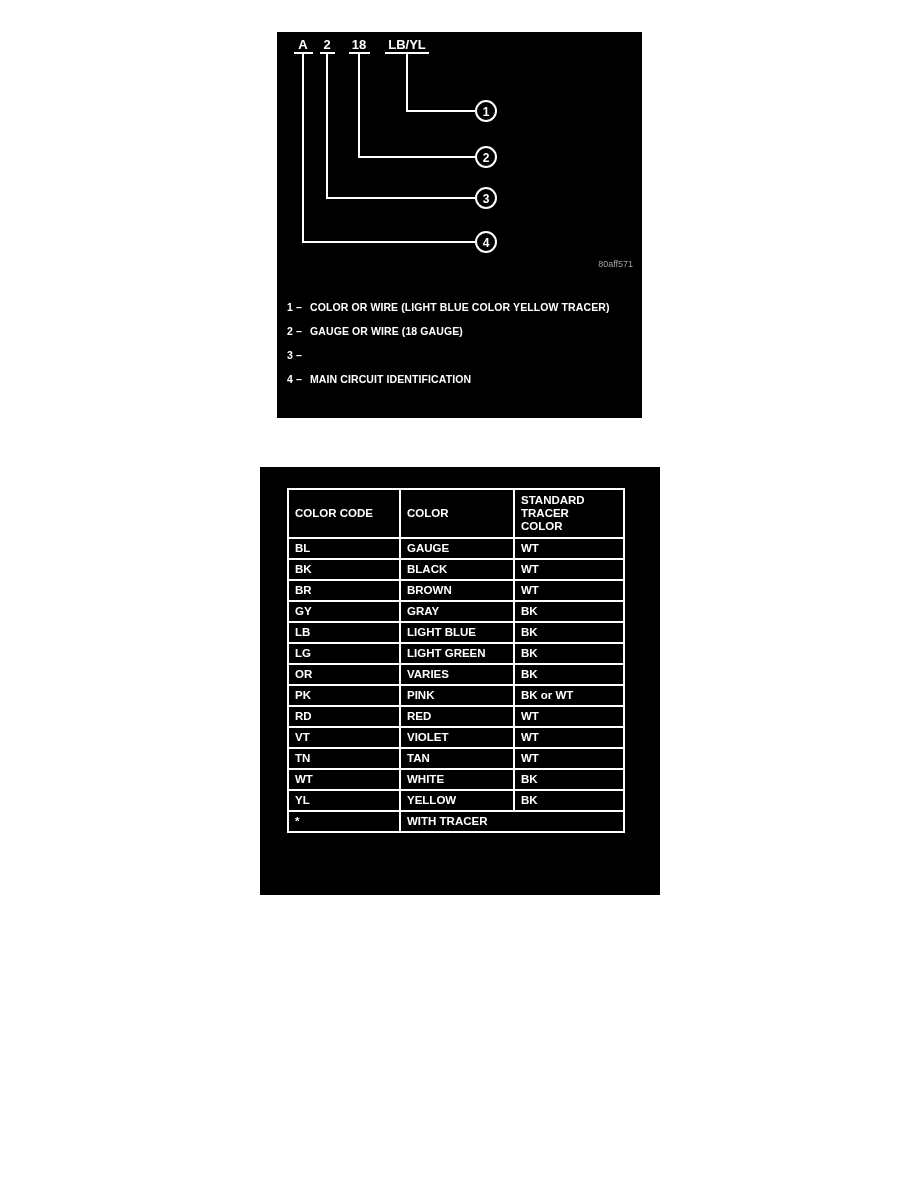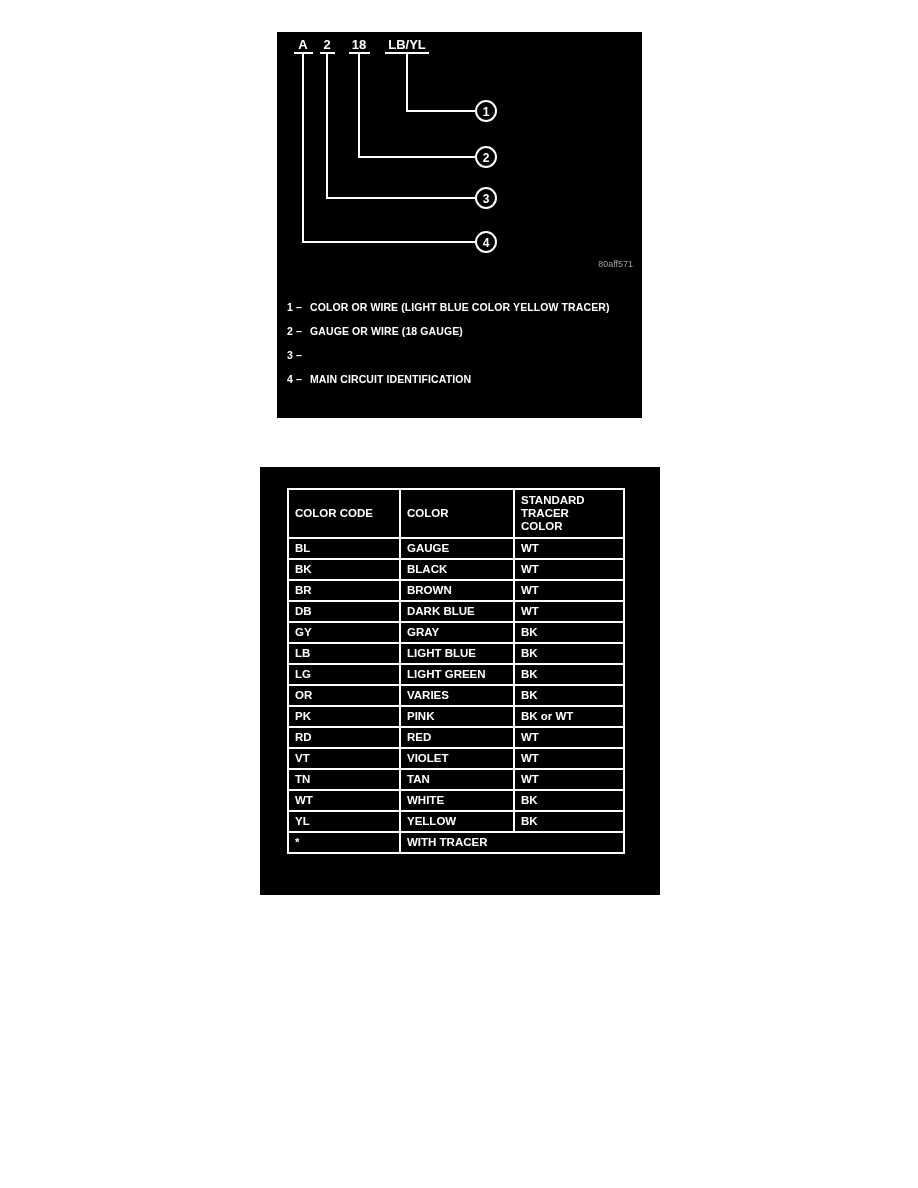--- a/index.html
+++ b/index.html
@@ -135,25 +135,20 @@
         <td>BK</td>
         <td>BLACK</td>
         <td>WT</td>
       </tr>
       <tr>
         <td>BR</td>
         <td>BROWN</td>
         <td>WT</td>
       </tr>
       <tr>
-        <td>DB</td>
-        <td>DARK BLUE</td>
-        <td>WT</td>
-      </tr>
-      <tr>
         <td>GY</td>
         <td>GRAY</td>
         <td>BK</td>
       </tr>
       <tr>
         <td>LB</td>
         <td>LIGHT BLUE</td>
         <td>BK</td>
       </tr>
       <tr>

